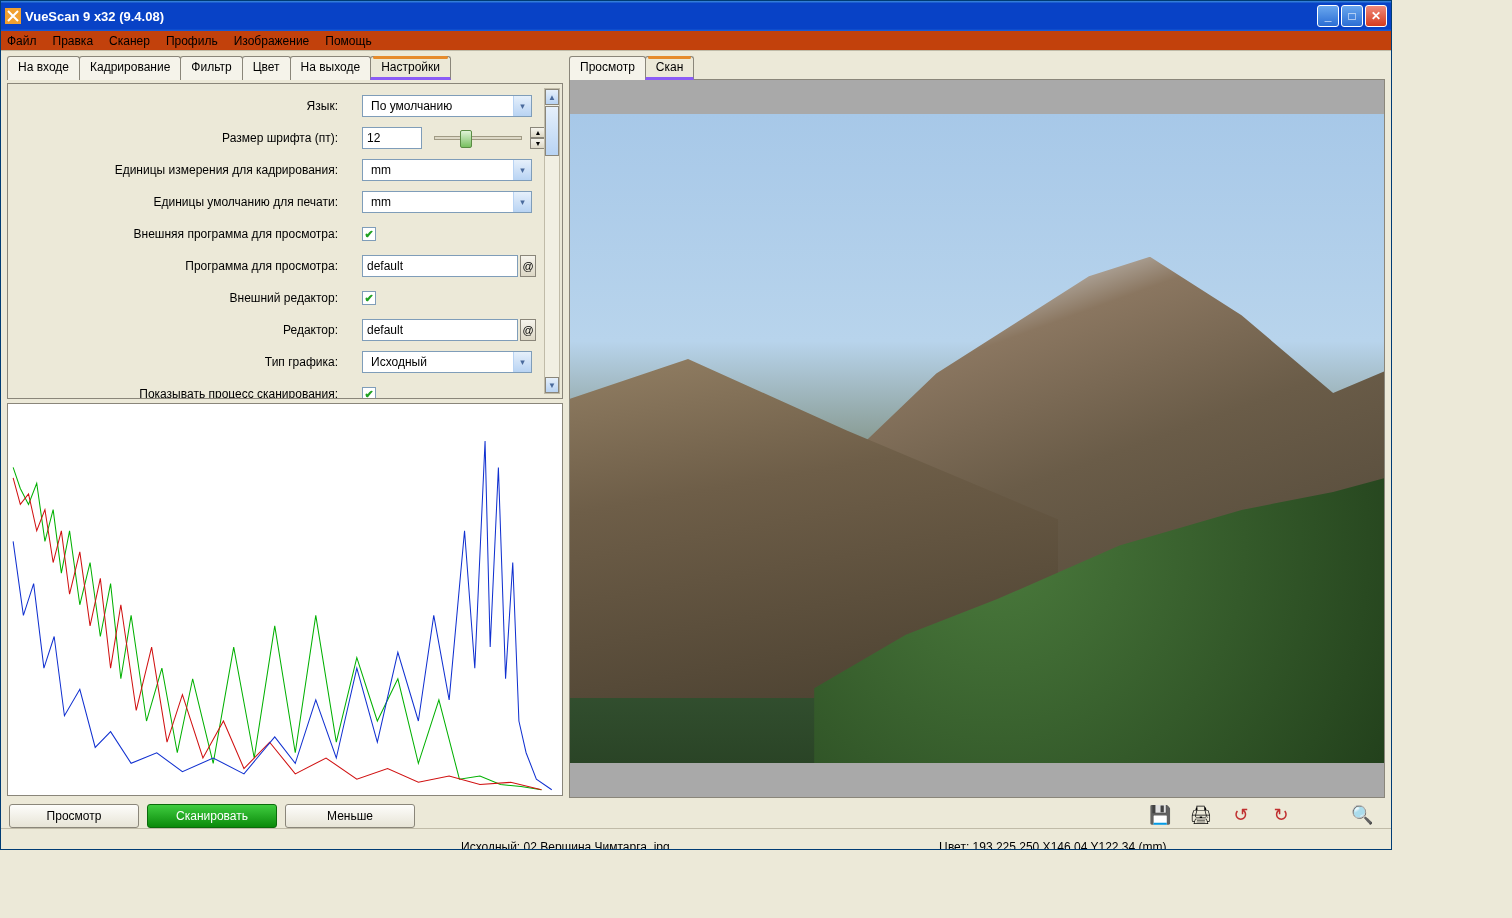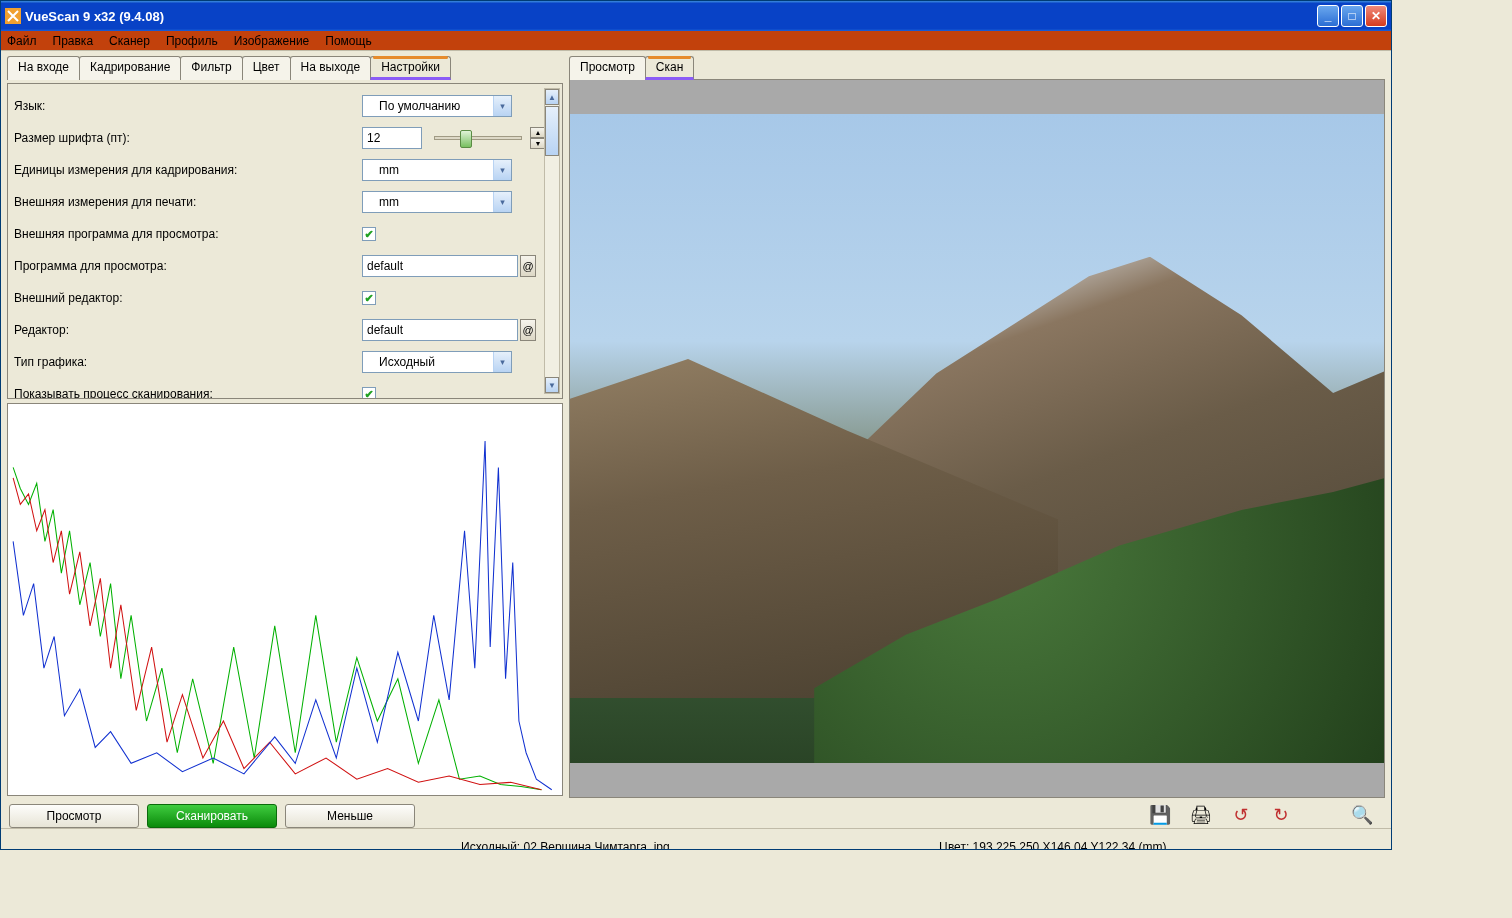--- a/index.html
+++ b/index.html
@@ -20,22 +20,22 @@
 .tab { border:1px solid #8a867a; border-bottom:none; background:#f5f3ea; padding: 3px 10px 2px 10px; border-radius:3px 3px 0 0; margin-right:-1px; position:relative; top:1px;}
 .tab.active { background:#ece9d8; border-bottom:3px solid #8b5cf6; z-index:2; font-weight:normal;}
 .tab.active-orange::before{content:'';position:absolute;top:-1px;left:2px;right:2px;height:3px;background:#e68b2c;border-radius:2px;}
 .panel { border:1px solid #8a867a; background:#ece9d8; flex:0 0 auto; }
 .settings-panel { height: 316px; position:relative; padding:6px 2px 6px 6px; overflow:hidden;}
 .scroll{position:absolute;right:2px;top:4px;bottom:4px;width:16px;background:#f1efe2;border:1px solid #c0bba8;}
 .scroll .sbtn{height:16px;background:linear-gradient(#e6f0fb,#b8d3f3);border:1px solid #8a867a;display:flex;align-items:center;justify-content:center;font-size:8px;color:#4a6a9c;}
 .scroll .sthumb{position:absolute;top:17px;left:0;right:0;height:50px;background:linear-gradient(#e6f0fb,#b8d3f3);border:1px solid #8a867a;}
 .scroll .sbtn.bot{position:absolute;bottom:0;left:0;right:0;}
 .form-row{display:flex;align-items:center;height:32px;}
-.form-row label{width:348px;text-align:left;padding-right:24px;}
-.sel{width:150px;height:22px;border:1px solid #7f9db9;background:#fff;display:flex;align-items:center;position:relative;padding-left:16px;}
+.form-row label{width:348px;text-align:right;padding-right:24px;}
+.sel{width:170px;height:22px;border:1px solid #7f9db9;background:#fff;display:flex;align-items:center;position:relative;padding-left:8px;}
 .sel .dd{position:absolute;right:0;top:0;width:18px;height:20px;background:linear-gradient(#e6f0fb,#b8d3f3);border-left:1px solid #b8d3f3;display:flex;align-items:center;justify-content:center;}
 .sel .dd::after{content:'▾';font-size:9px;color:#4a6a9c;}
 .txtin{width:60px;height:22px;border:1px solid #7f9db9;background:#fff;padding-left:4px;}
 .txtin.wide{width:156px;}
 .slider{width:88px;height:4px;background:#ddd8c6;border:1px solid #a09a84;position:relative;margin-left:12px;}
 .slider .knob{position:absolute;top:-7px;left:25px;width:12px;height:18px;background:linear-gradient(#dff2d7,#78c060);border:1px solid #5a8c44;border-radius:2px;}
 .spin{width:16px;height:22px;display:flex;flex-direction:column;margin-left:8px;}
 .spin div{flex:1;border:1px solid #8a867a;background:linear-gradient(#f6f4ec,#ddd8c6);font-size:7px;display:flex;align-items:center;justify-content:center;}
 .chk{width:14px;height:14px;border:1px solid #7f9db9;background:#fff;display:flex;align-items:center;justify-content:center;color:#21a121;font-size:11px;font-weight:bold;}
 .at-btn{width:16px;height:22px;border:1px solid #8a867a;background:linear-gradient(#f6f4ec,#ddd8c6);margin-left:2px;display:flex;align-items:center;justify-content:center;font-size:11px;}
@@ -119,21 +119,21 @@
           </div>
       </div>
       <div class="form-row">
         <label>Единицы измерения для кадрирования:</label>
         <div class="sel">
             <span>mm</span>
             <div class="dd"></div>
           </div>
       </div>
       <div class="form-row">
-        <label>Внешняя измерения для печати:</label>
+        <label>Единицы умолчанию для печати:</label>
         <div class="sel">
             <span>mm</span>
             <div class="dd"></div>
           </div>
       </div>
       <div class="form-row">
         <label>Внешняя программа для просмотра:</label>
         <div class="chk">✔</div>
       </div>
       <div class="form-row">

